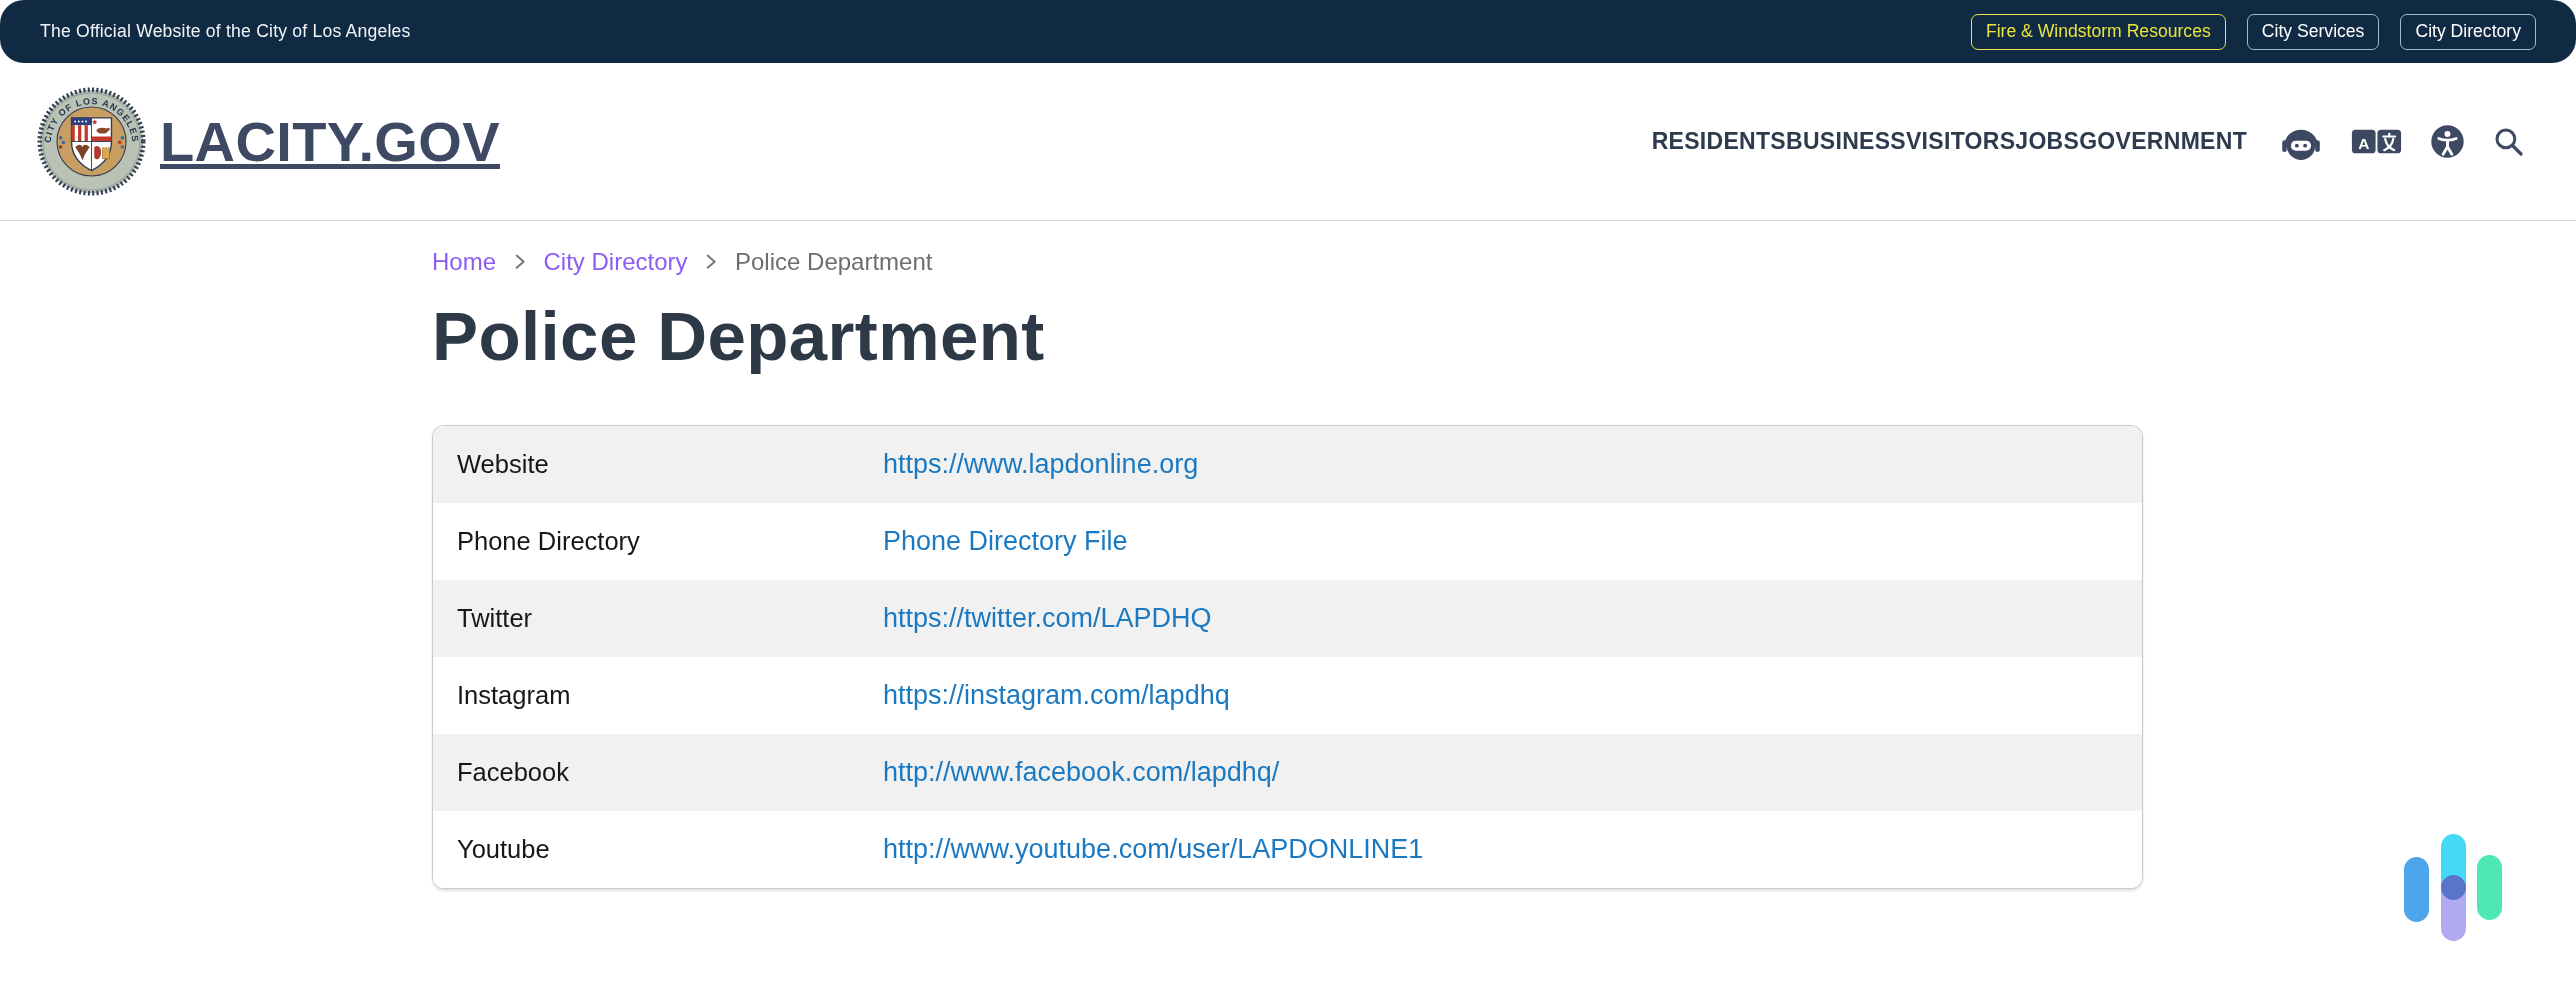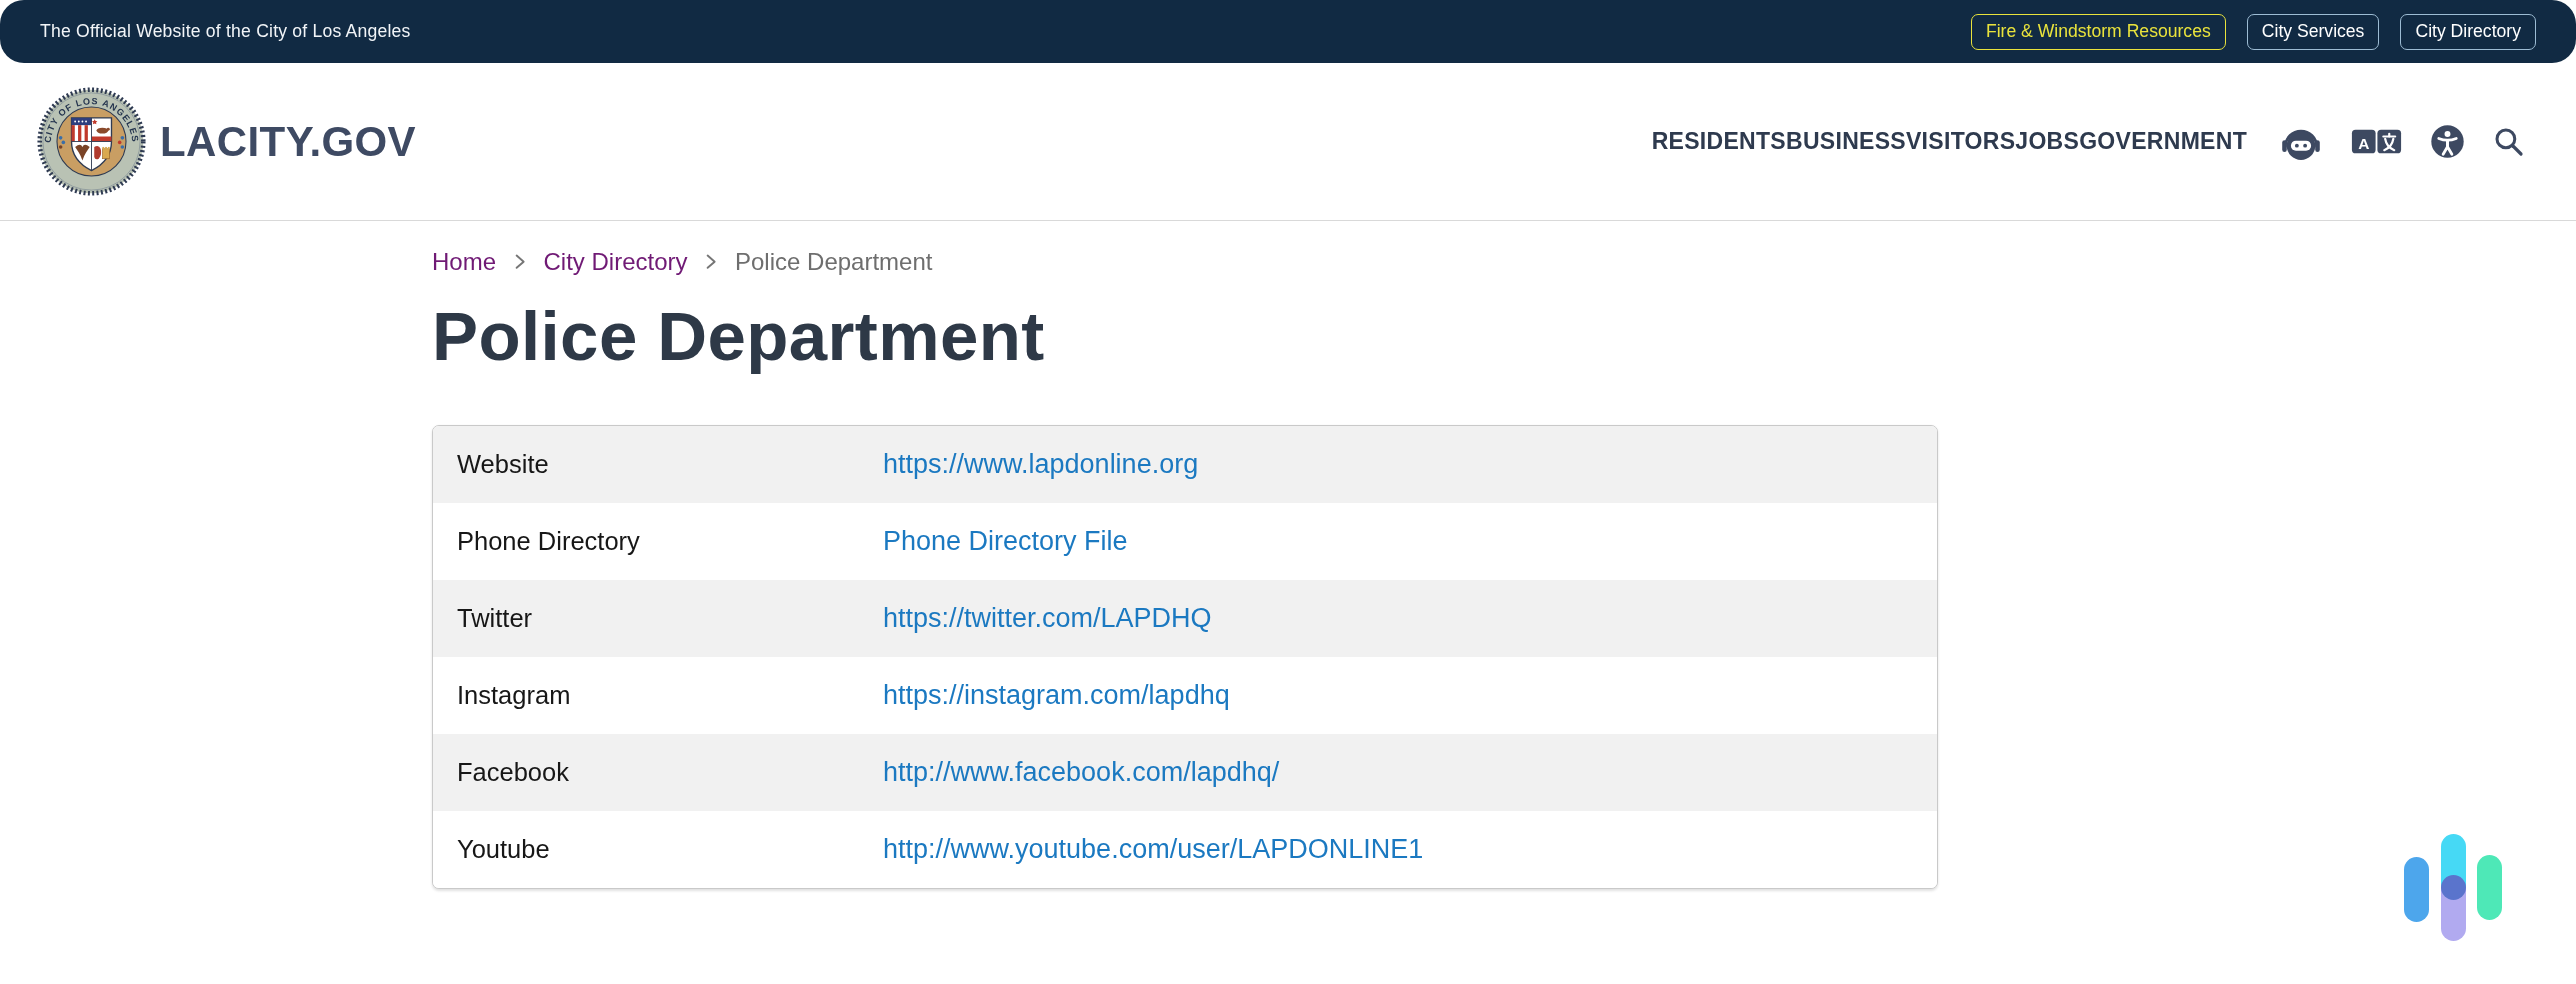--- a/index.html
+++ b/index.html
@@ -25,45 +25,46 @@
   .tb-btn.alert { color:#e9e33c; border-color:#e9e33c; }
 
   
   .header {
     height:158px; background:#fff; border-bottom:0.9px solid #d9d9d9;
     display:flex; align-items:center; padding:0 51px 0 37px;
   }
   .logo { display:flex; align-items:center; cursor:pointer; }
   .seal { width:109px; height:109px; flex:0 0 auto; }
   .site-name {
-    margin-left:14px; font-size:42px; font-weight:700; color:#3e4a63;
+    margin-left:14px; font-size:56px; font-weight:700; color:#3e4a63;
     letter-spacing:0.4px;
+    text-decoration:underline;
   }
   .main-nav { margin-left:auto; display:flex; align-items:center; }
   .nav-link {
     font-size:23px; font-weight:700; color:#2e3a4e; text-decoration:none;
     letter-spacing:0.3px; white-space:nowrap;
   }
   .header-icons { display:flex; gap:28px; align-items:center; margin-left:32px; }
   .icon-btn { background:none; border:none; cursor:pointer; display:flex; align-items:center; padding:0; }
 
   
   .main { padding-left:432px; }
   .breadcrumb { margin-top:27px; display:flex; align-items:center; gap:17.6px; font-size:24px; }
-  .crumb-link { color:#701a75; text-decoration:none; }
+  .crumb-link { color:#8b5cf6; text-decoration:none; }
   .crumb-current { color:#6e6e6e; }
   .crumb-sep { display:flex; align-items:center; }
 
   .page-title {
     margin-top:23px; font-size:69px; font-weight:800; color:#2e3947;
     letter-spacing:0.4px; line-height:1.1;
   }
 
   .dir-table {
-    margin-top:50px; width:1506px; border:0.9px solid #c9c9c9; border-radius:7px;
+    margin-top:50px; width:1711px; border:0.9px solid #c9c9c9; border-radius:12px;
     overflow:hidden; box-shadow:0 1.8px 2.6px rgba(0,0,0,.12); background:#fff;
   }
   .dir-row { height:77px; display:flex; align-items:center; padding-left:24px; background:#fff; }
   .dir-row:nth-child(odd) { background:#f1f1f1; }
   .dir-label { width:426px; font-size:25.5px; color:#171717; flex:0 0 auto; }
   .dir-value { font-size:27px; color:#1b79c1; text-decoration:none; }
 
   
   .assistant { position:absolute; left:2404px; top:834px; width:99px; height:109px; cursor:pointer; }
   .abar { position:absolute; border-radius:14px; }

